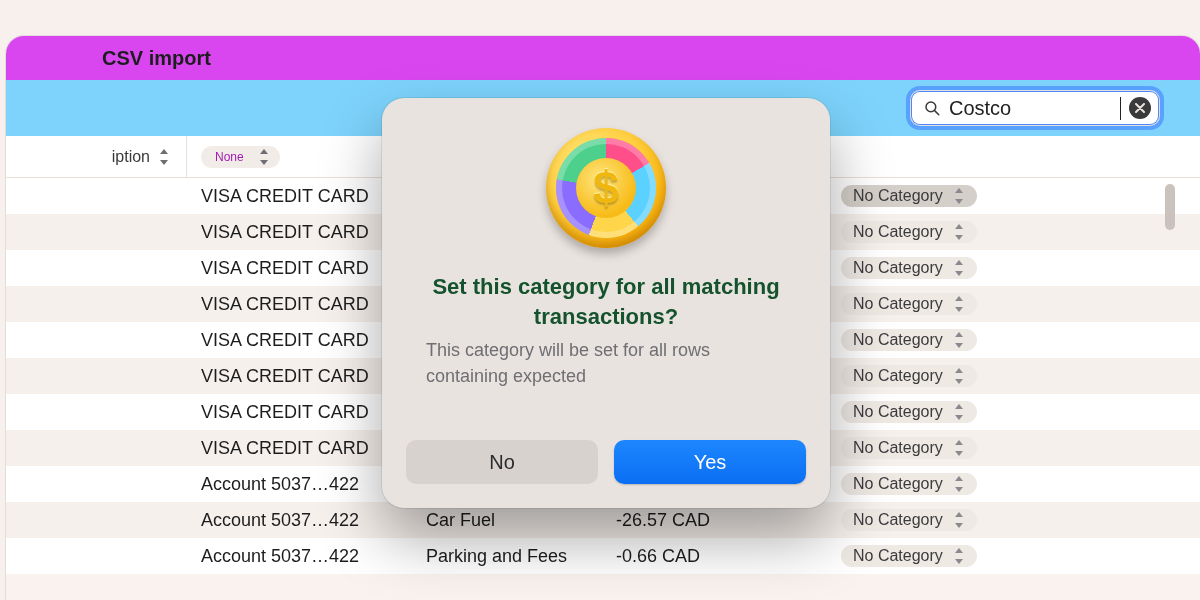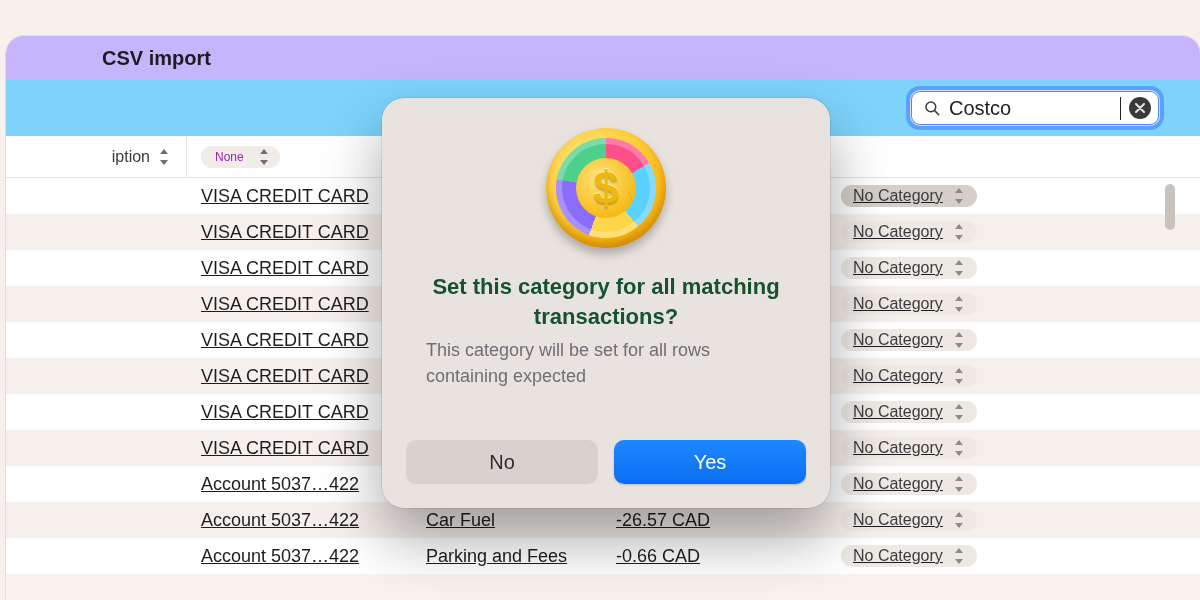--- a/index.html
+++ b/index.html
@@ -12,21 +12,21 @@
   .window {
     position: absolute; left: 6px; top: 36px; right: 0; bottom: 0;
     background: #f9f2ee;
     border-top-left-radius: 18px; border-top-right-radius: 18px;
     box-shadow: 0 0 0 1px rgba(0,0,0,.08);
     overflow: hidden;
   }
   .titlebar {
     height: 44px; display: flex; align-items: center;
     padding: 0 24px 0 96px; font-weight: 700; font-size: 20px; color: #1d1d1f;
-    background: #c4b5fd;
+    background: #d946ef;
   }
   .toolbar {
     height: 56px; display: flex; align-items: center; justify-content: flex-end;
     padding: 0 40px 0 24px;
     background: #7dd3fc;
   }
   .search {
     width: 250px; height: 36px; display: flex; align-items: center;
     background: #fff; border-radius: 10px;
     border: 1px solid rgba(0,0,0,.12);
@@ -61,21 +61,21 @@
   .stepper::before, .stepper::after { content:""; position:absolute; left:2px; width:0;height:0;
     border-left:4px solid transparent; border-right:4px solid transparent; }
   .stepper::before { top:1px; border-bottom:5px solid #6e6e73; }
   .stepper::after  { bottom:1px; border-top:5px solid #6e6e73; }
   .header-row .pill .stepper { position:absolute; right:8px; top:50%; transform:translateY(-50%); }
 
   .rows { background:#fff; }
   .row { height: 36px; display:flex; align-items:center;
     font-size: 18px; color:#1d1d1f; }
   .row:nth-child(even){ background:#f6f0ec; }
-  .row .cell { padding: 0 14px; white-space: nowrap; overflow: hidden; text-decoration: underline; }
+  .row .cell { padding: 0 14px; white-space: nowrap; overflow: hidden; }
   .row .ca { width:181px; }
   .row .cb { width:225px; }
   .row .cc { width:190px; }
   .row .cd { width:225px; }
   .row .ce { flex:1; display:flex; align-items:center; }
 
   .cat-pill {
     display:inline-flex; align-items:center; gap:10px;
     padding: 2px 10px 2px 12px; border-radius: 18px;
     background:#efe9e4; font-size:16px; color:#3b3b3d;

